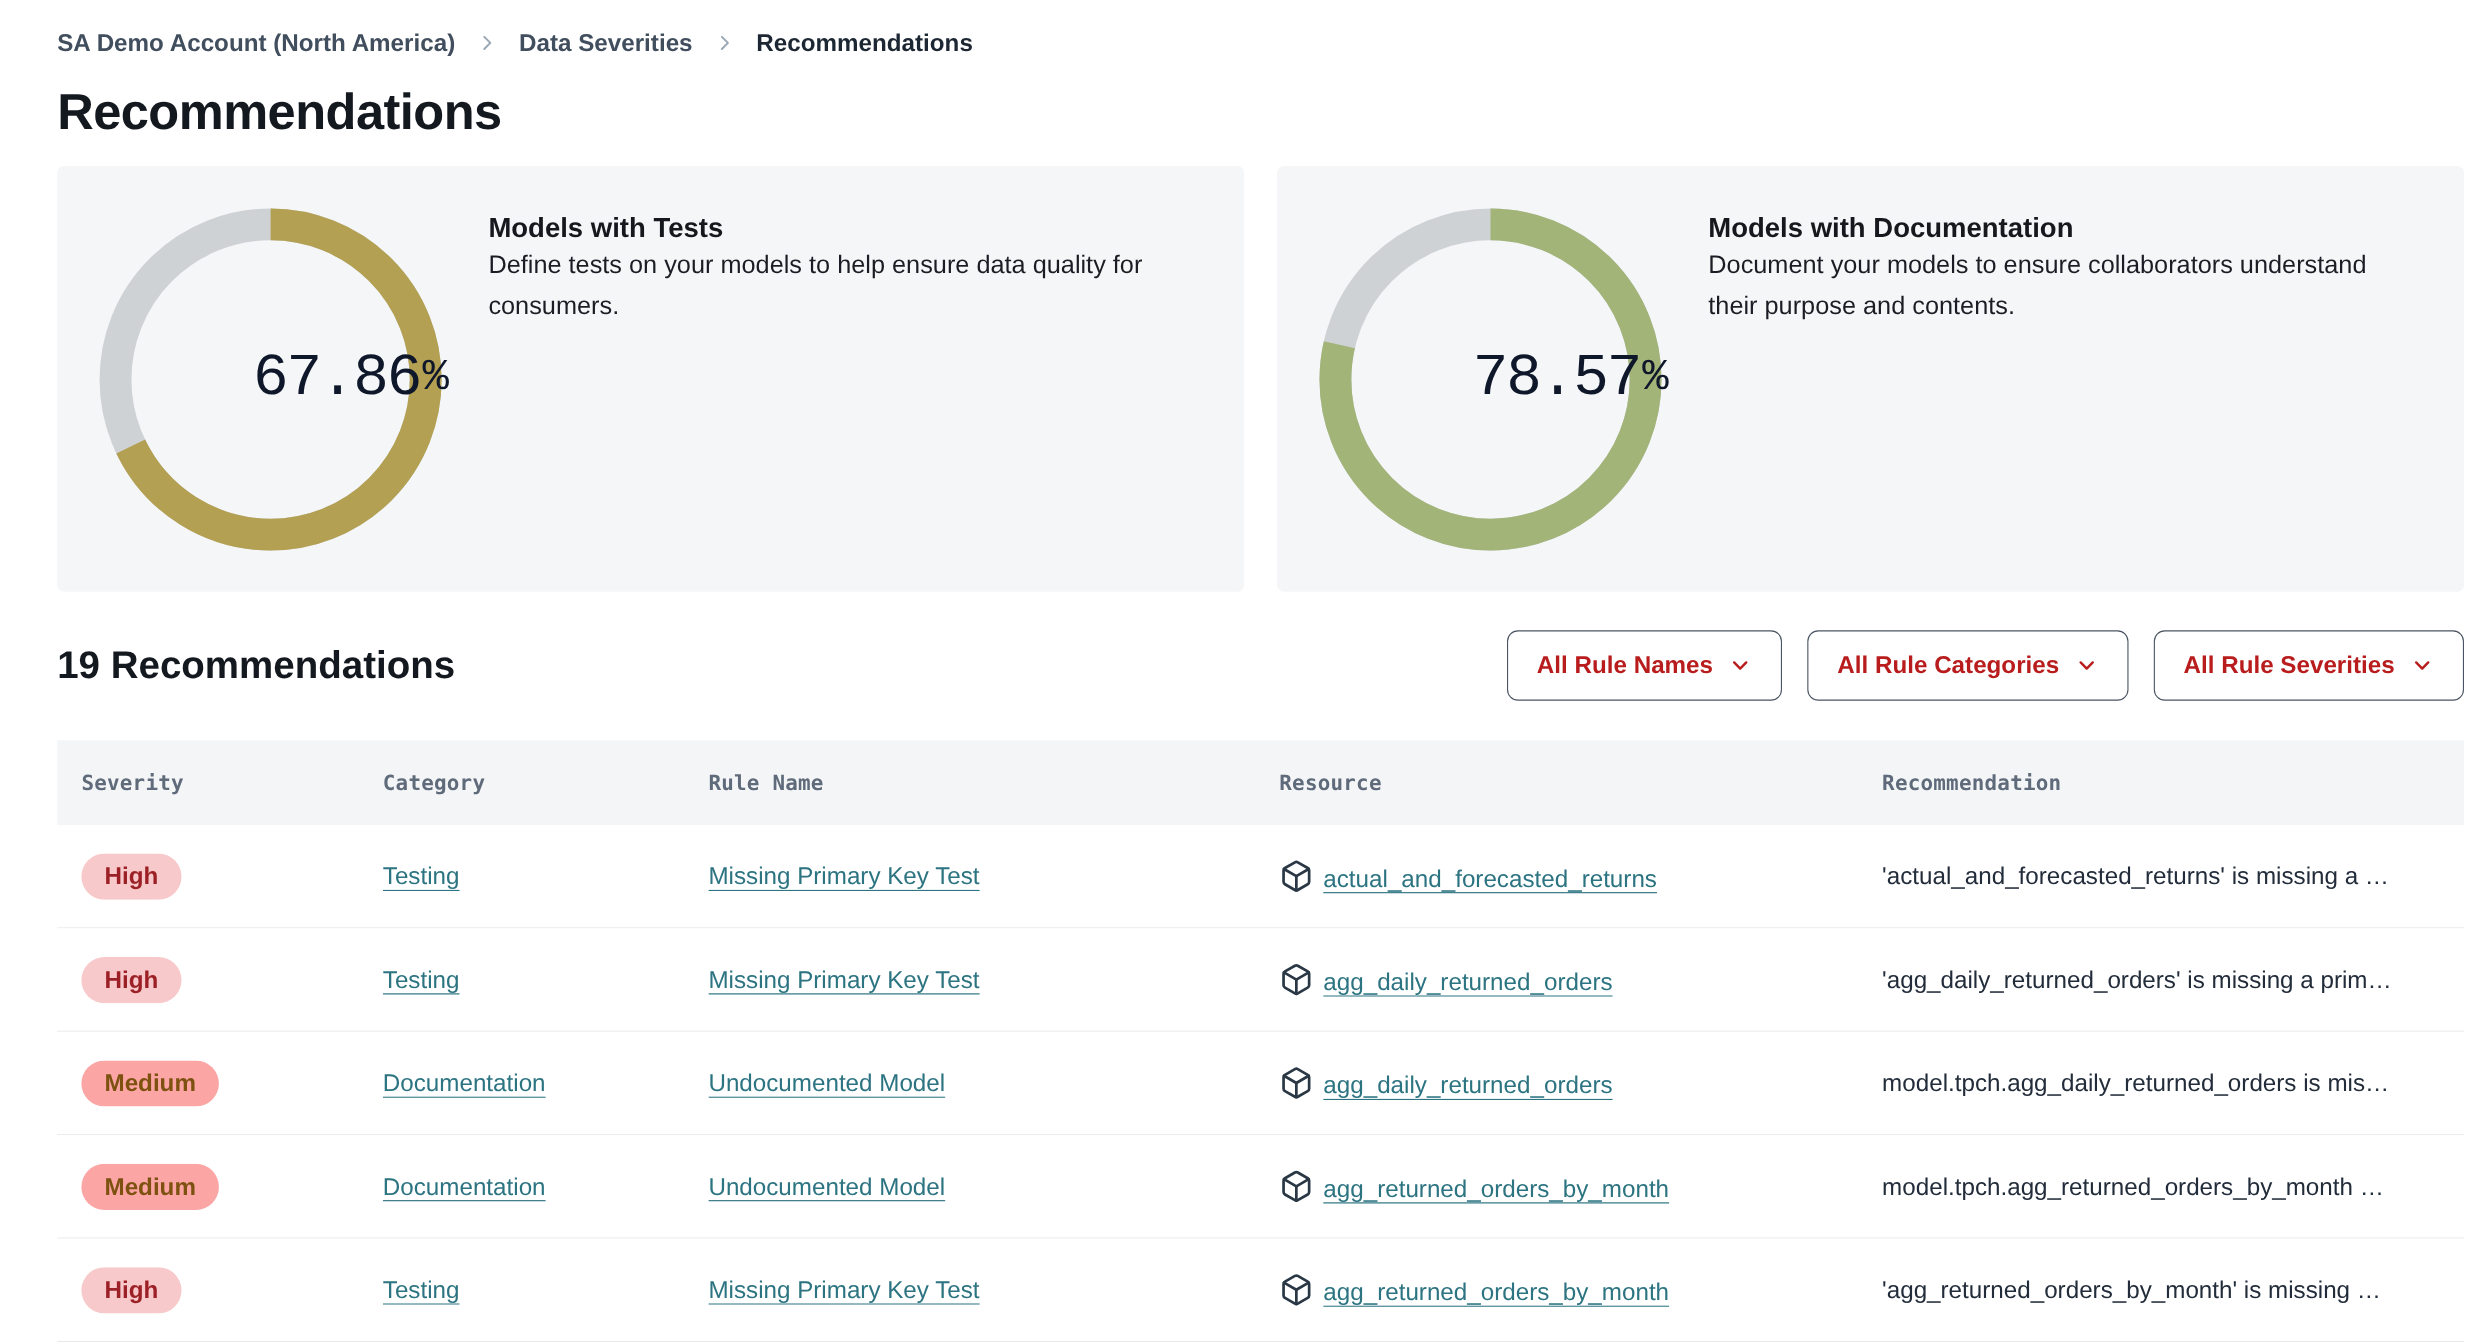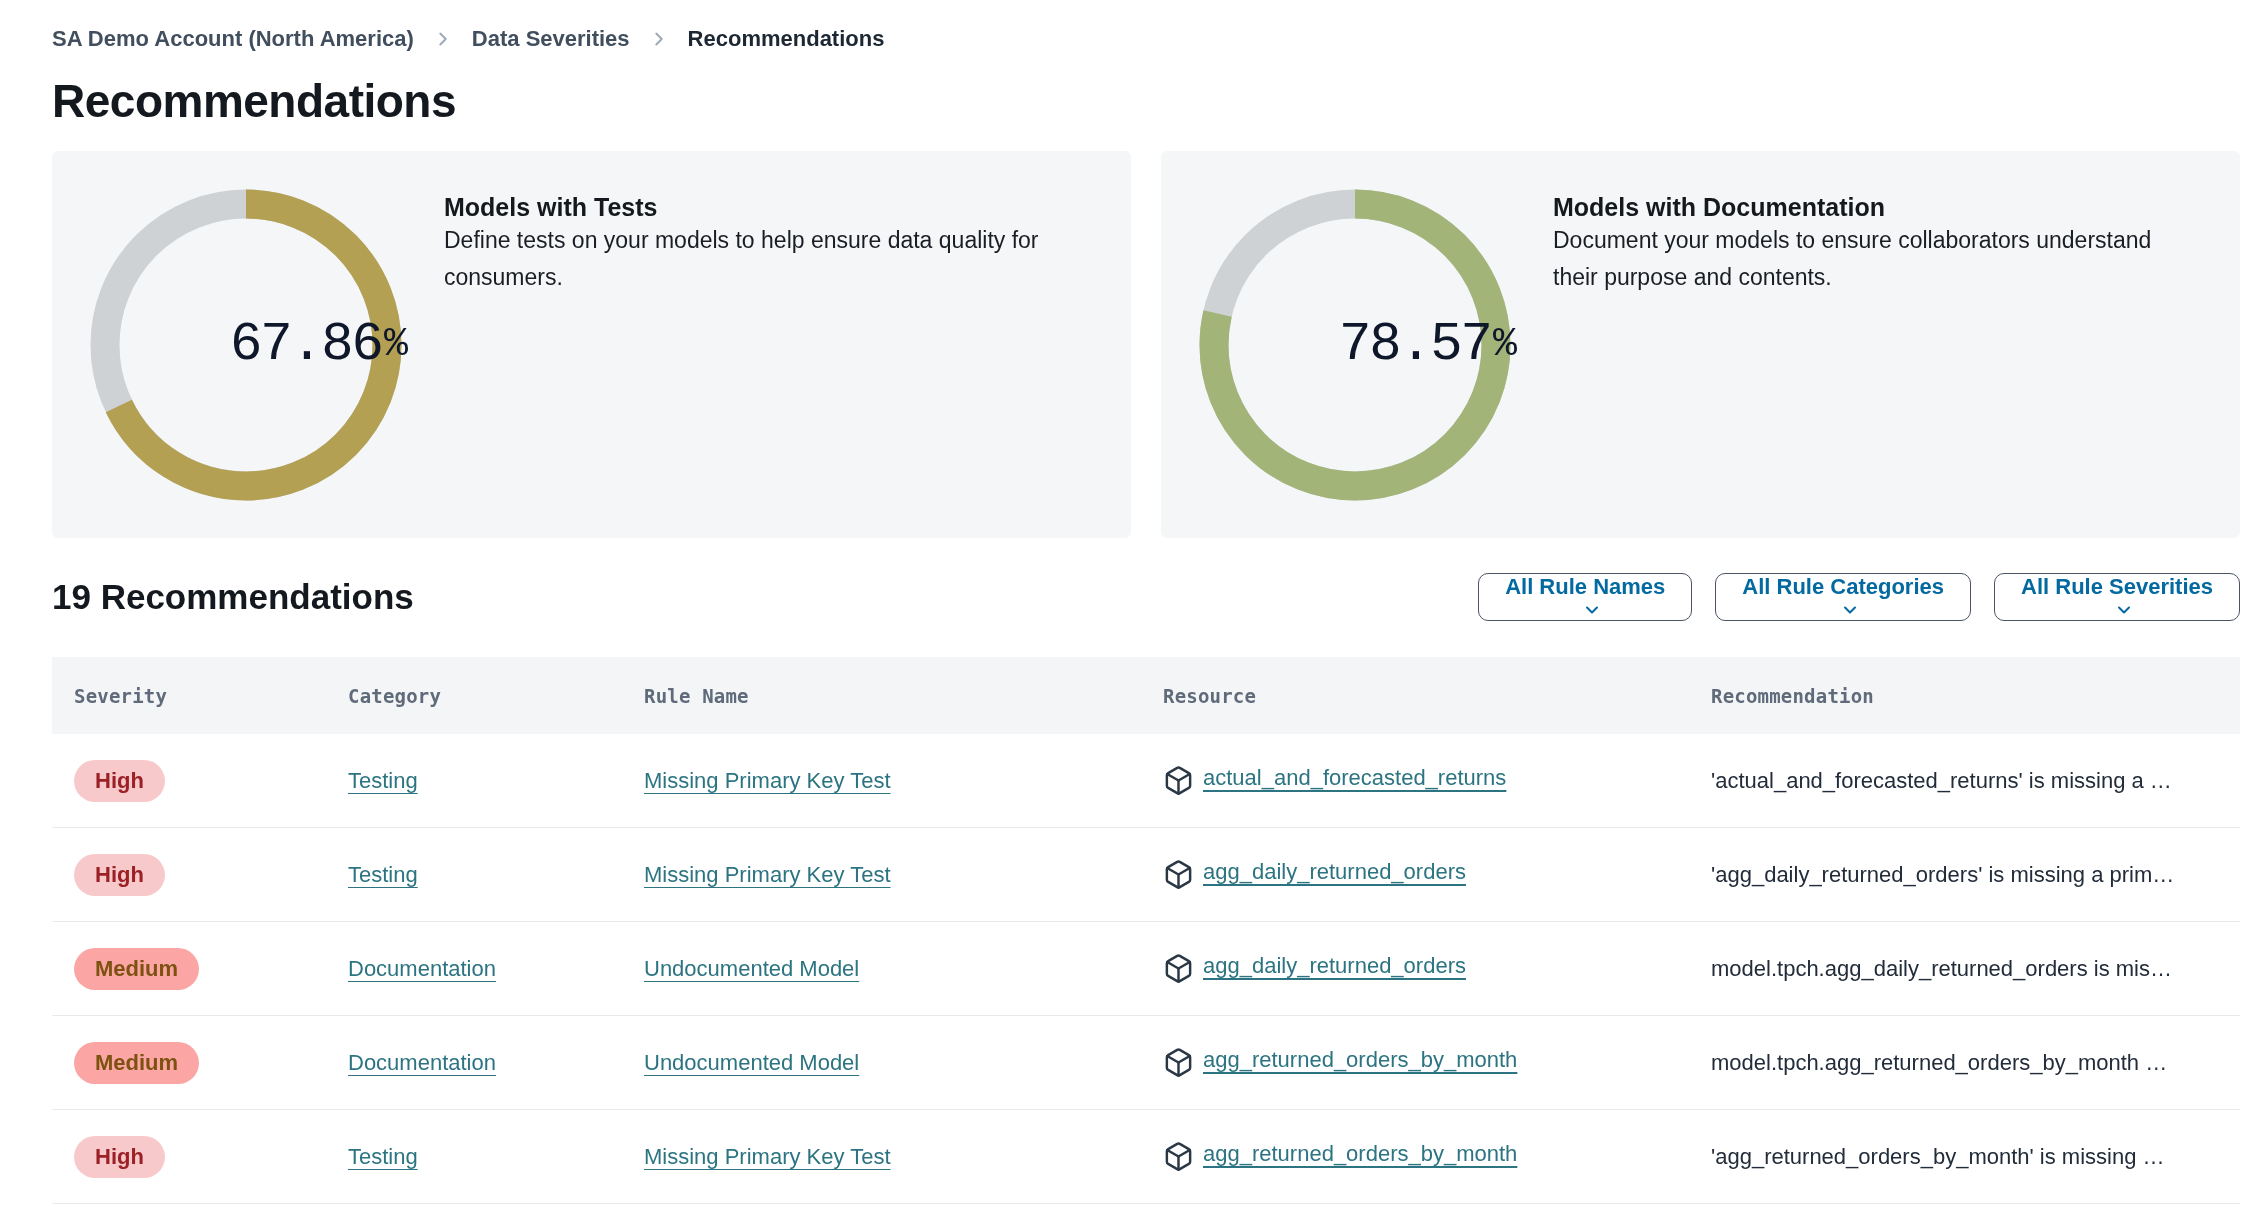--- a/index.html
+++ b/index.html
@@ -48,27 +48,26 @@
   .card-text { margin-left: 38px; margin-right: 40px; align-self: flex-start; padding-top: 42px; }
   .card-title { font-size: 25px; font-weight: 700; color: #15181c; }
   .card-desc { margin-top: 0; font-size: 23px; line-height: 37px; color: #1a1e24; max-width: 640px; }
 
   
   .list-header { display: flex; align-items: center; justify-content: space-between; margin-top: 35px; }
   .list-title { font-size: 35px; font-weight: 600; color: #14181f; }
   .filters { display: flex; gap: 23px; }
   .filter-btn {
     display: flex; align-items: center;
-    height: 48px; padding: 0 26px;
+    height: 64px; padding: 0 26px;
     background: #ffffff;
     border: 1.5px solid #4a5462; border-radius: 10px;
     font-family: "Liberation Sans", sans-serif;
-    font-size: 22px; font-weight: 600; color: #0369a1;
+    font-size: 22px; font-weight: 600; color: #b91c1c;
     cursor: pointer;
-    flex-direction: column;
   }
   .filter-btn svg { width: 22px; height: 22px; margin-left: 14px; }
 
   
   .table { margin-top: 36px; }
   .thead {
     display: grid;
     grid-template-columns: 296px 296px 519px 548px 1fr;
     height: 77px;
     background: #f4f5f7;
@@ -81,21 +80,21 @@
   }
   .th:first-child, .tr > .td:first-child { padding-left: 22px; }
   .tr {
     display: grid;
     grid-template-columns: 296px 296px 519px 548px 1fr;
     height: 94px;
     align-items: center;
     border-bottom: 1px solid #e8eaed;
     background: #ffffff;
   }
-  .td { display: flex; align-items: flex-start; overflow: hidden; }
+  .td { display: flex; align-items: flex-end; overflow: hidden; }
   .badge {
     display: inline-block;
     padding: 8px 21px;
     border-radius: 22px;
     font-size: 22px; font-weight: 700;
     white-space: nowrap;
   }
   .sev-high   { background: #f8c9ca; color: #9c2127; }
   .sev-medium { background: #fca5a5; color: #7d5210; }
   .cell-link {

